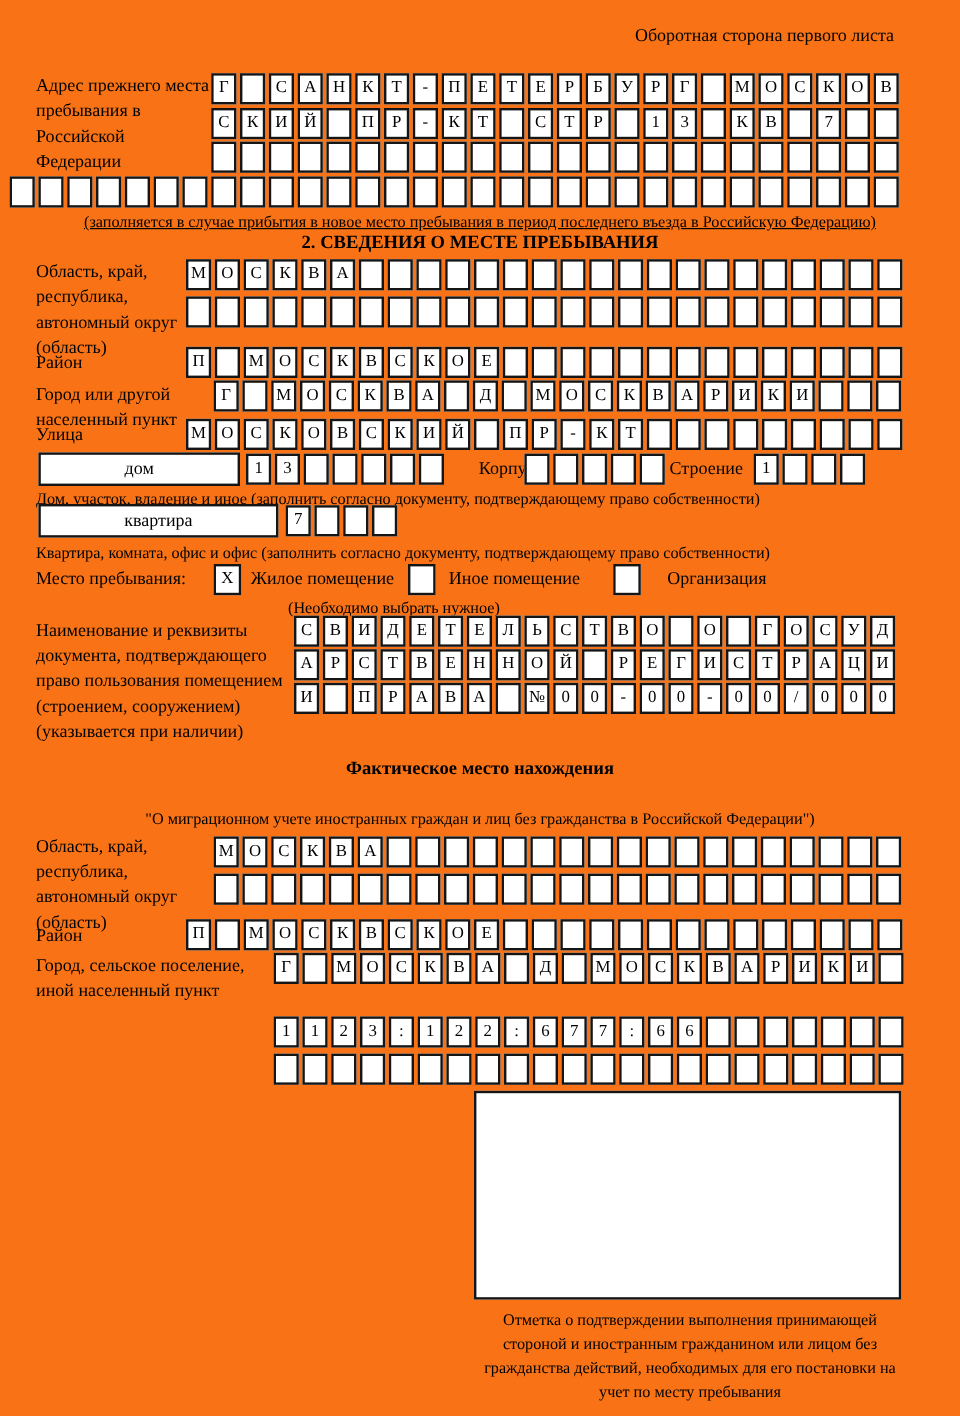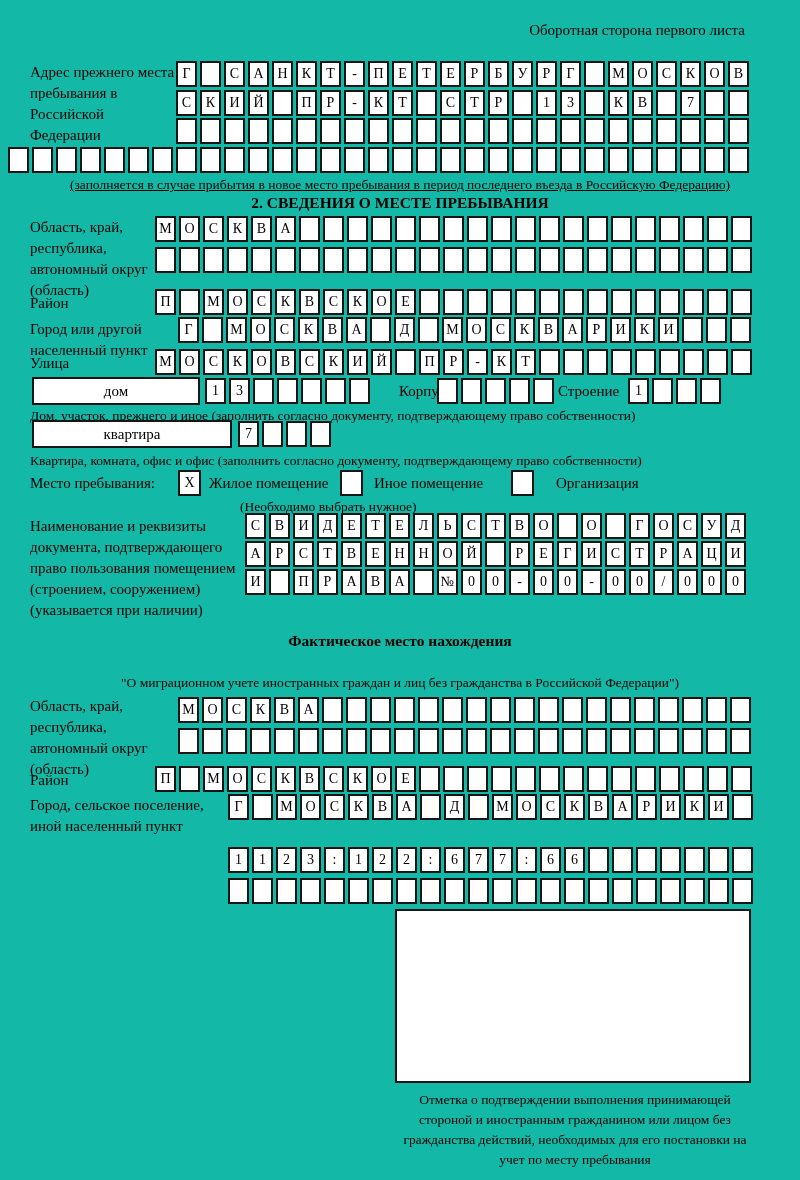--- a/index.html
+++ b/index.html
@@ -1,17 +1,17 @@
 <!DOCTYPE html>
 <html><head>
 <meta charset="utf-8">
 <style>
   html,body { margin:0; padding:0; background:#fff; }
   .page {
-    position:relative; width:800px; height:1180px; background:#14b8a6;
+    position:relative; width:800px; height:1180px; background:#f97316;
     font-family:"Liberation Serif","DejaVu Serif",serif; color:#000;
     overflow:hidden;
   }
   .lbl { position:absolute; font-size:15px; line-height:21px; }
   .row { position:absolute; display:flex; gap:3px; }
   .cell {
     width:21px; height:26px; border:2px solid #151515; box-sizing:border-box;
     display:flex; align-items:center; justify-content:center;
     font-size:14px; line-height:1; background:#fff; flex:0 0 auto;
   }
@@ -313,21 +313,21 @@
       <div class="cell"></div>
       <div class="cell"></div>
     </div>
   <div class="lbl" style="left:558px; top:381px;">Строение</div>
   <div class="row" style="left:628px; top:378px;">
       <div class="cell">1</div>
       <div class="cell"></div>
       <div class="cell"></div>
       <div class="cell"></div>
     </div>
-  <div class="note" style="left:30px; top:407px;">Дом, участок, прежнего и иное (заполнить согласно документу, подтверждающему право собственности)</div>
+  <div class="note" style="left:30px; top:407px;">Дом, участок, владение и иное (заполнить согласно документу, подтверждающему право собственности)</div>
 
   <div class="widebox" style="left:32px; top:420px; width:200px;">квартира</div>
   <div class="row" style="left:238px; top:421px;">
       <div class="cell">7</div>
       <div class="cell"></div>
       <div class="cell"></div>
       <div class="cell"></div>
     </div>
   <div class="note" style="left:30px; top:452px;">Квартира, комната, офис и офис (заполнить согласно документу, подтверждающему право собственности)</div>
 

